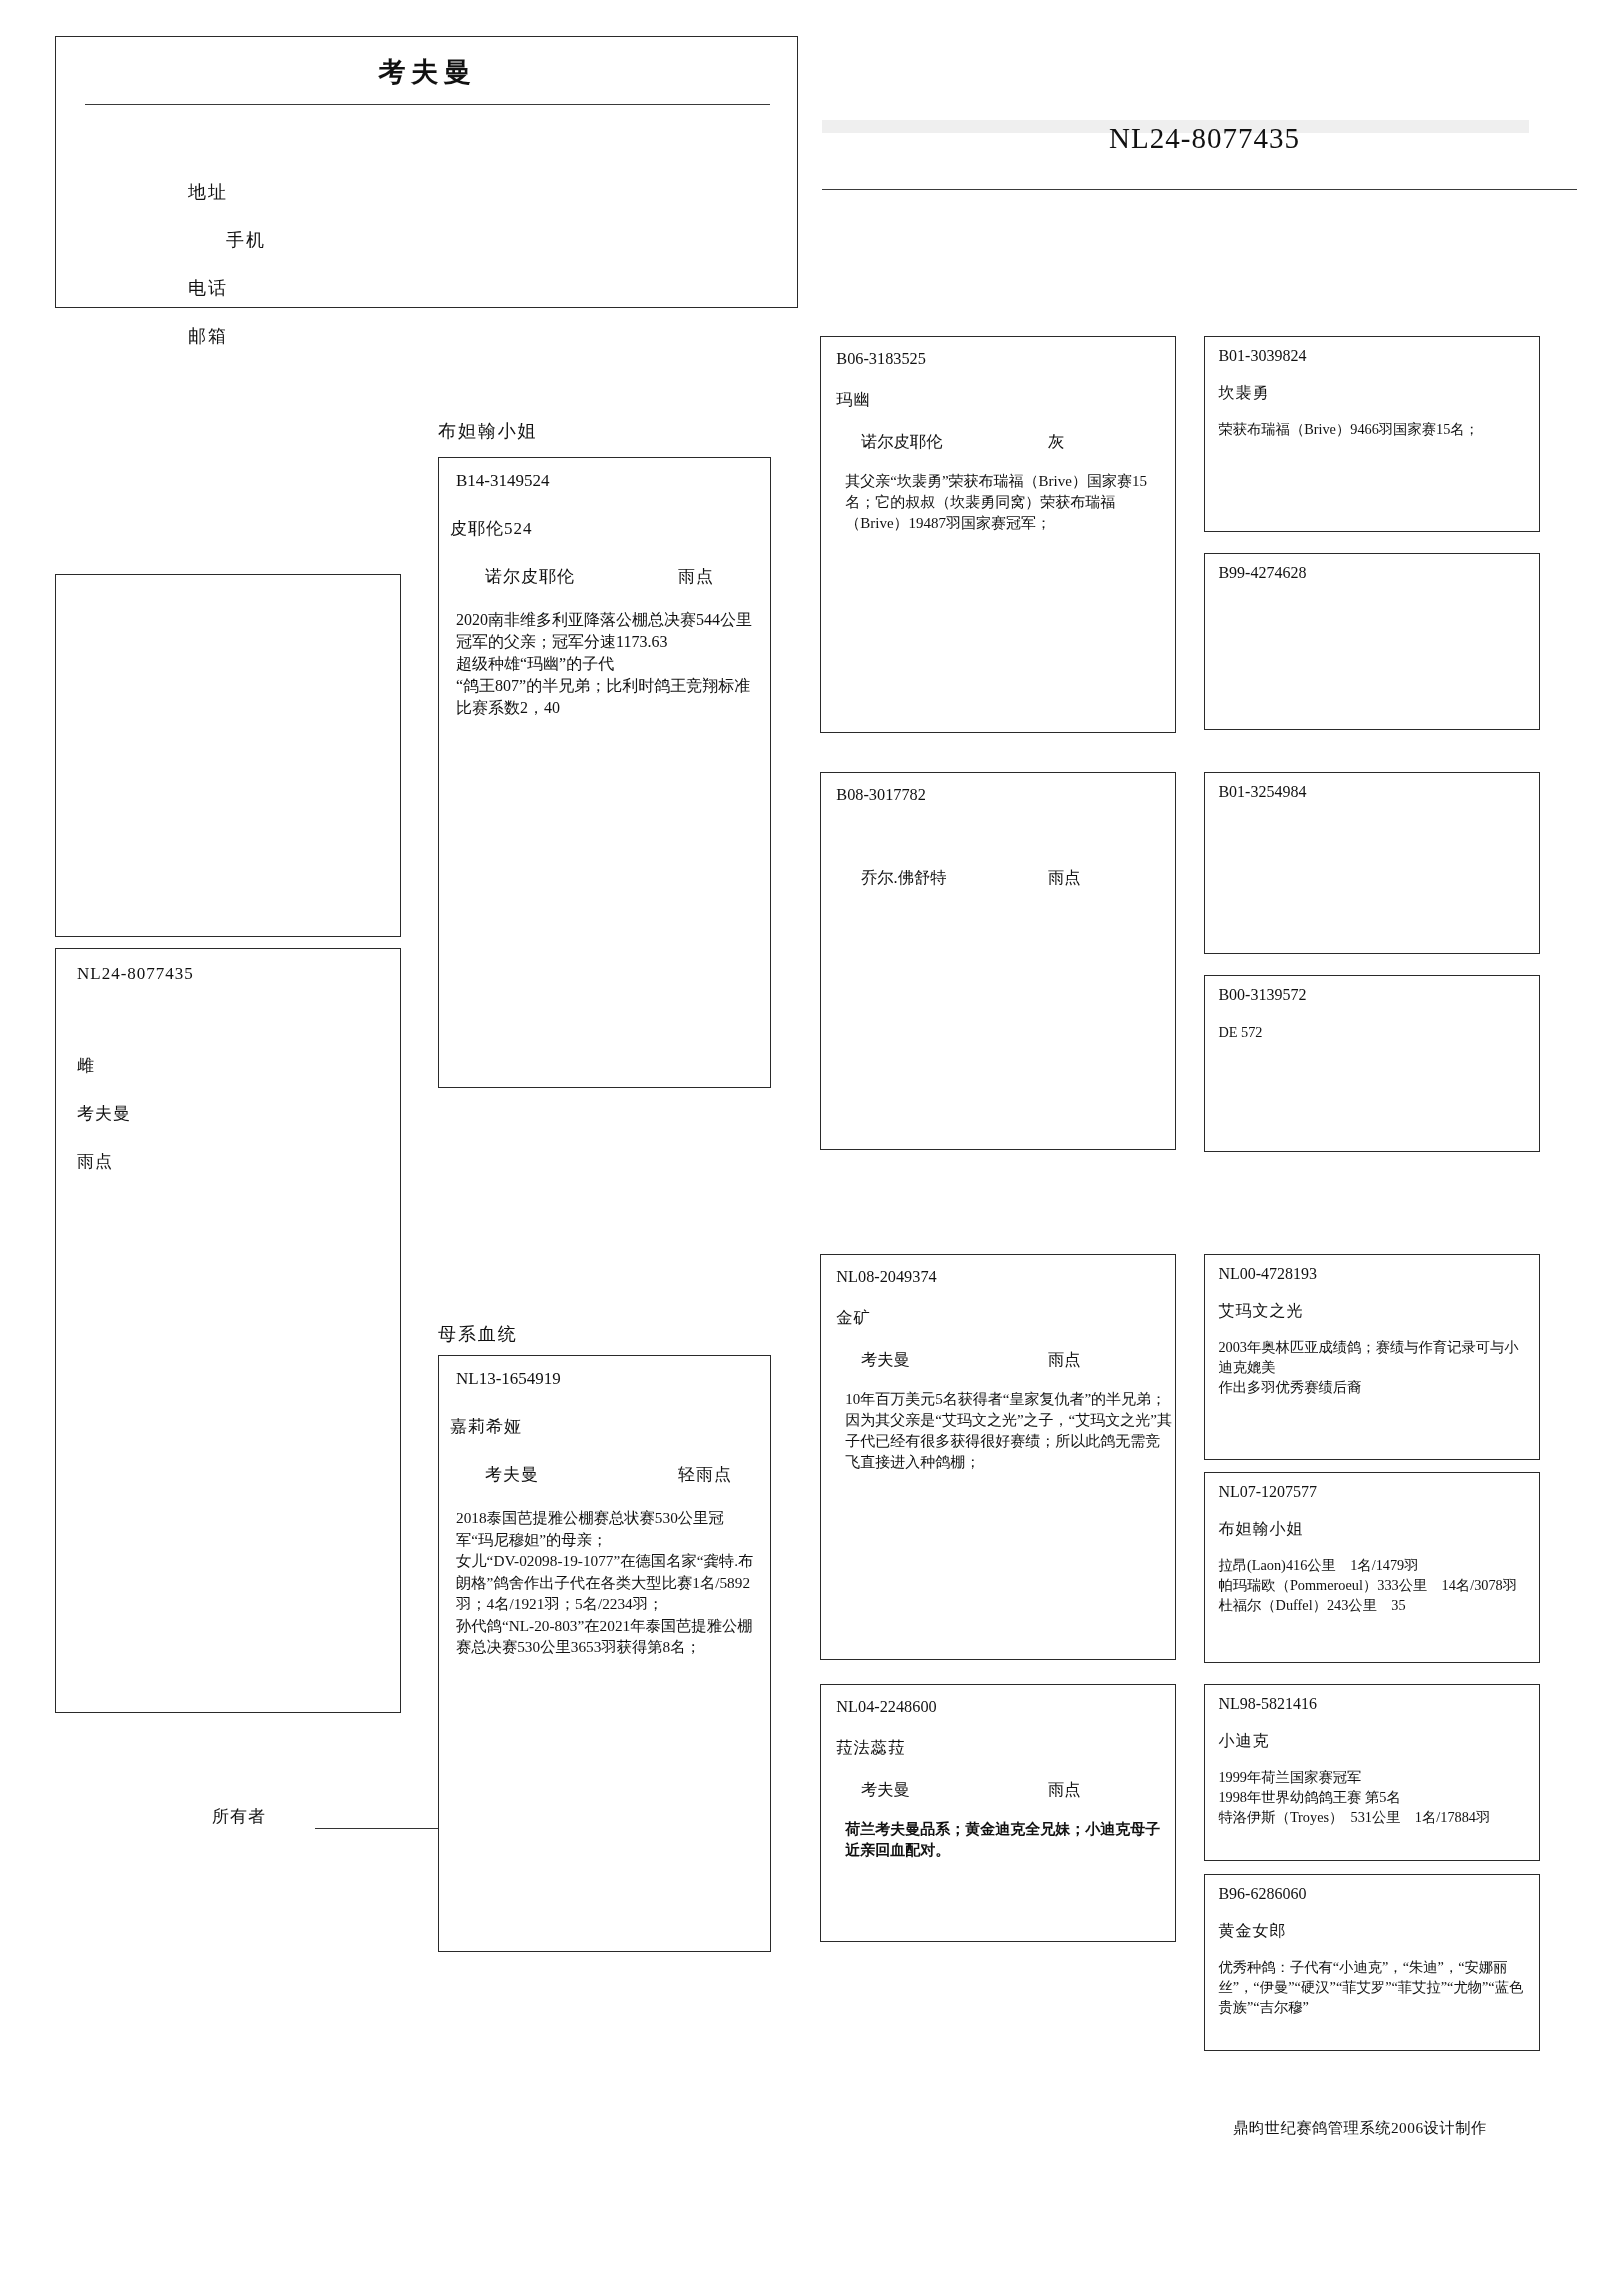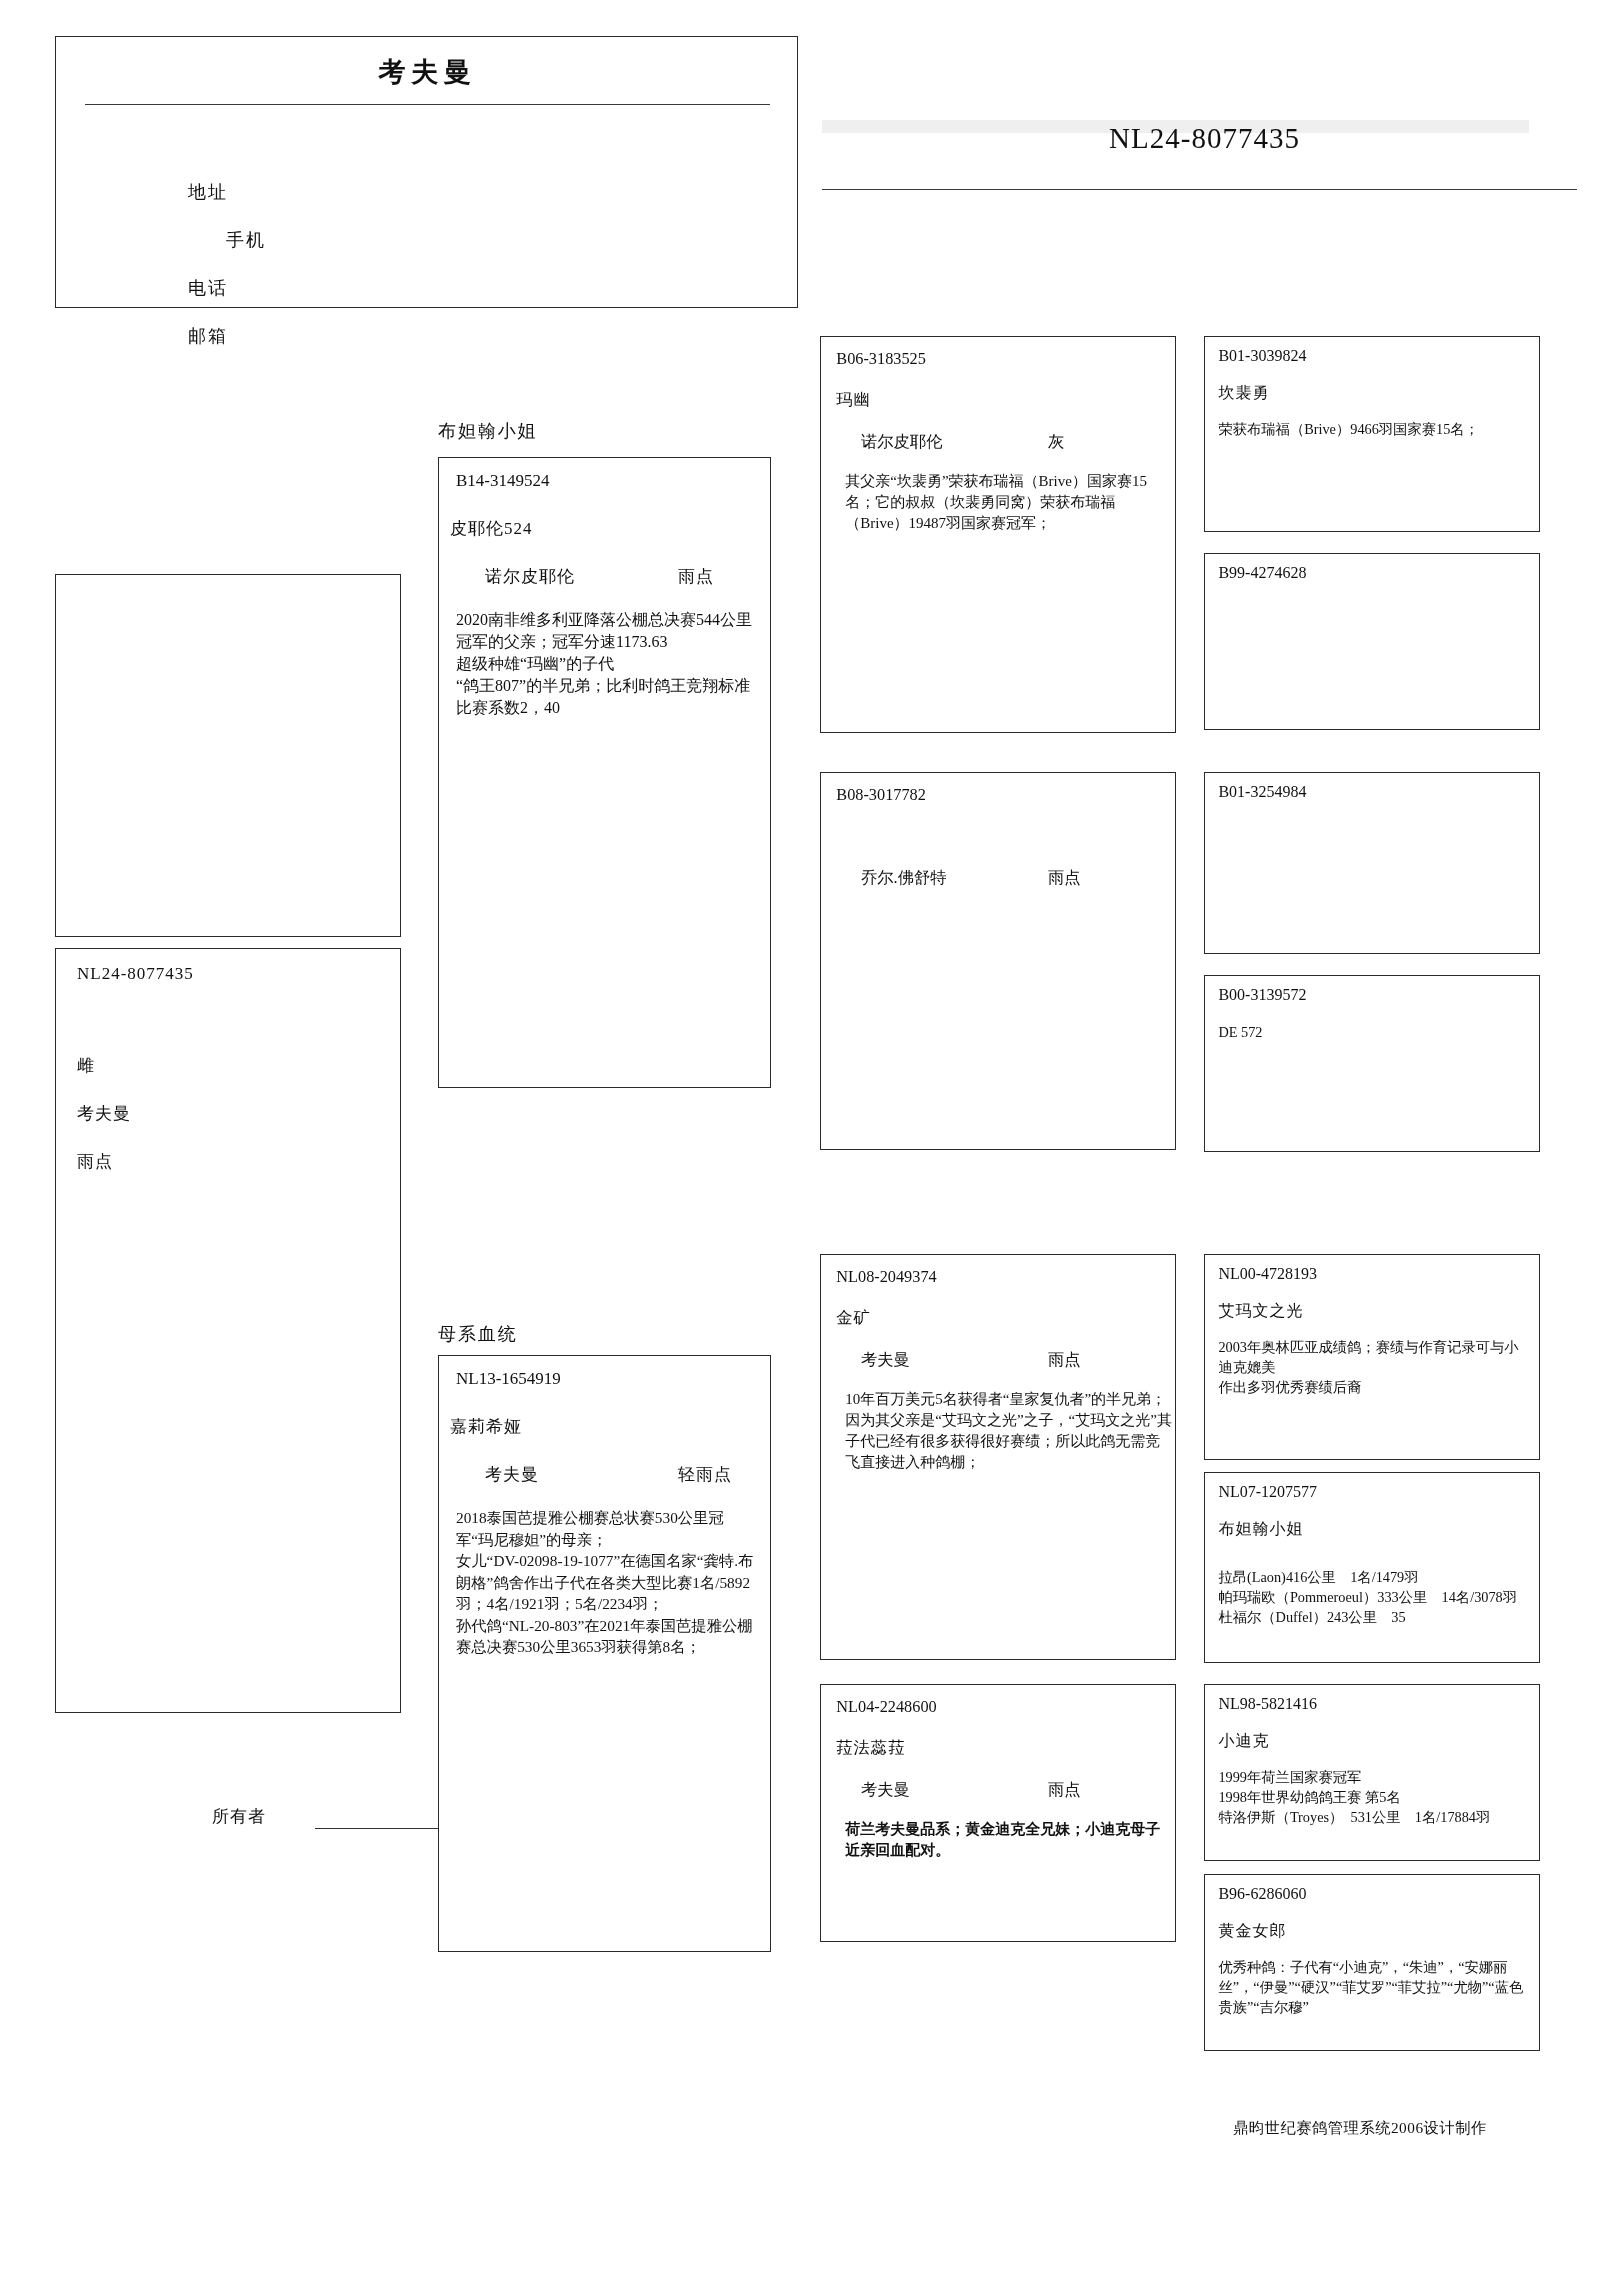--- a/index.html
+++ b/index.html
@@ -358,21 +358,21 @@
   <div class="box gen3-card" id="ggp5">
     <div class="gen3-ring">NL00-4728193</div>
     <div class="gen3-name">艾玛文之光</div>
     <div class="gen3-notes g3n-86" style="white-space: pre-wrap;">2003年奥林匹亚成绩鸽；赛绩与作育记录可与小迪克媲美
 作出多羽优秀赛绩后裔</div>
   </div>
 
   <div class="box gen3-card" id="ggp6">
     <div class="gen3-ring">NL07-1207577</div>
     <div class="gen3-name">布妲翰小姐</div>
-    <div class="gen3-notes g3n-86" style="white-space: pre-wrap; margin-top: 12px;">拉昂(Laon)416公里    1名/1479羽
+    <div class="gen3-notes g3n-86" style="white-space: pre-wrap;">拉昂(Laon)416公里    1名/1479羽
 帕玛瑞欧（Pommeroeul）333公里    14名/3078羽
 杜福尔（Duffel）243公里    35</div>
   </div>
 
   <div class="box gen3-card" id="ggp7">
     <div class="gen3-ring">NL98-5821416</div>
     <div class="gen3-name">小迪克</div>
     <div class="gen3-notes g3n-86" style="white-space: pre-wrap;">1999年荷兰国家赛冠军
 1998年世界幼鸽鸽王赛 第5名
 特洛伊斯（Troyes）  531公里    1名/17884羽</div>

